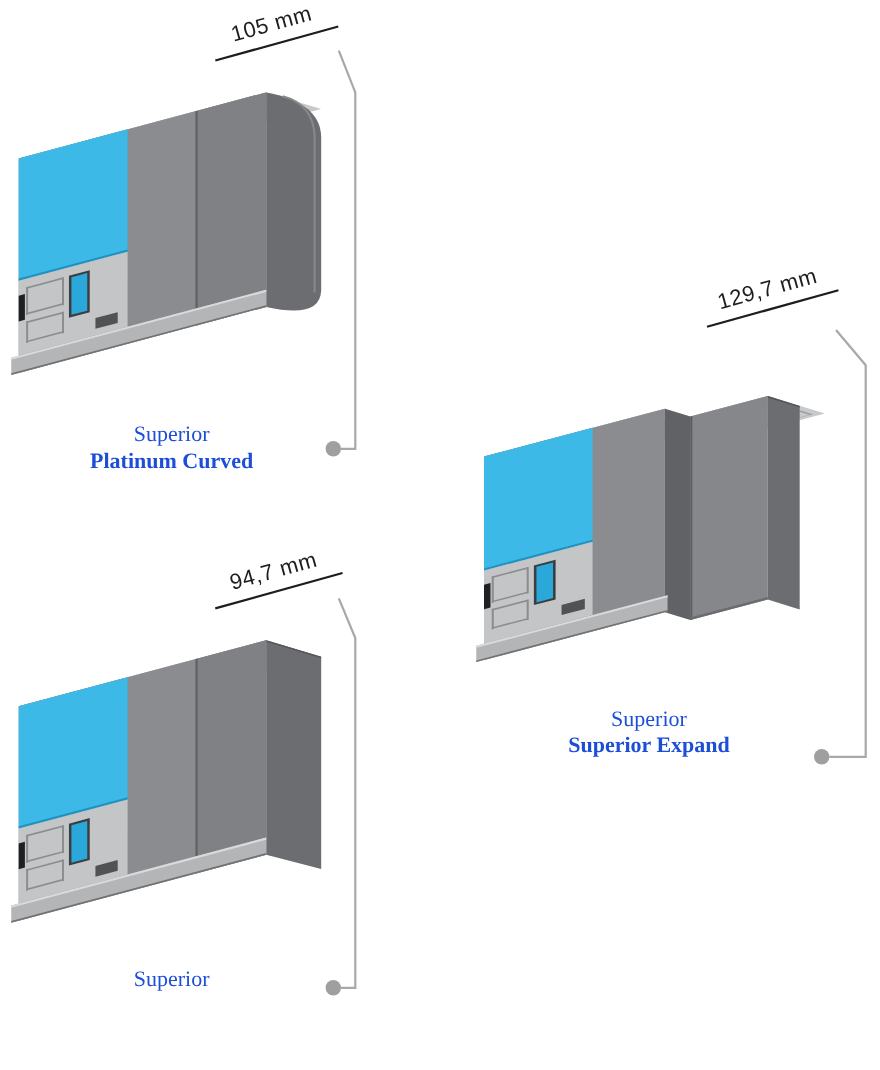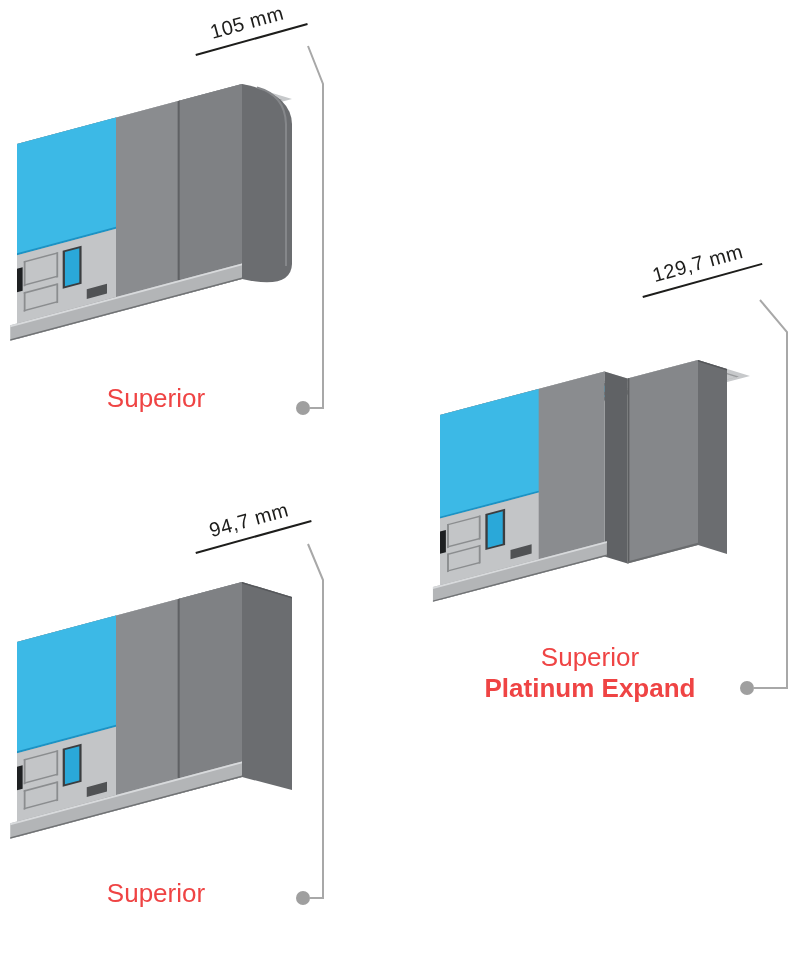--- a/index.html
+++ b/index.html
@@ -21,23 +21,24 @@
     color: #1d1d1b;
     border-bottom: 2.5px solid #1d1d1b;
     padding: 0 4px 5px 4px;
     transform: rotate(-15.5deg);
     transform-origin: left bottom;
     white-space: nowrap;
   }
   .product-label {
     position: absolute;
     text-align: center;
-    font-size: 26px;
+    font-size: 20px;
     line-height: 1.2;
-    color: #ef4444;
+    color: #1d4ed8;
+    font-family: Liberation Serif, serif;
   }
   .product-label .brand { font-weight: 400; }
   .product-label .model { font-weight: 700; }
   .profile-svg { position: absolute; }
   .connector-overlay {
     position: absolute;
     left: 0; top: 0;
     width: 800px; height: 973px;
     pointer-events: none;
   }
@@ -107,20 +108,21 @@
       <rect x="0" y="64" width="2.5" height="12" fill="#1e2022"></rect>
       <rect x="31" y="84" width="9" height="5" fill="#505254"></rect>
       <rect x="-3" y="92" width="103" height="8" fill="#b3b5b7"></rect>
       <rect x="-3" y="92" width="103" height="1" fill="#d8dadc"></rect>
       <rect x="-3" y="99.2" width="103" height="0.8" fill="#707274"></rect>
     </g>
   </svg>
 
   <div class="product-label" style="left:0px; top:383px; width:312px;">
     <div class="brand">Superior</div>
+    <div class="model">Platinum Curved</div>
   </div>
 
   <div class="dim-label" style="left:643px; top:268px; width:116px;">129,7 mm</div>
 
   <svg class="profile-svg" style="left:420px; top:300px;" width="350" height="340" viewBox="0 0 350 340">
 
     <g transform="matrix(2.35,-0.62,0.52,0.16,20,115)">
       <rect x="0" y="0" width="70" height="100" fill="#c7c9cb"></rect>
       <rect x="0" y="0" width="42" height="100" fill="#72d6f3"></rect>
       <rect x="42" y="3" width="3.5" height="94" fill="#2e3032"></rect>
@@ -174,21 +176,21 @@
       <rect x="0" y="63" width="2.5" height="12" fill="#1e2022"></rect>
       <rect x="30" y="83" width="9" height="5" fill="#505254"></rect>
       <rect x="-3" y="92" width="74" height="8" fill="#b3b5b7"></rect>
       <rect x="-3" y="92" width="74" height="1" fill="#d8dadc"></rect>
       <rect x="-3" y="99.2" width="74" height="0.8" fill="#707274"></rect>
     </g>
   </svg>
 
   <div class="product-label" style="left:420px; top:642px; width:340px;">
     <div class="brand">Superior</div>
-    <div class="model">Platinum Expand</div>
+    <div class="model">Superior Expand</div>
   </div>
 
   <div class="dim-label" style="left:196px; top:524px; width:112px;">94,7 mm</div>
 
   <svg class="profile-svg" style="left:2px; top:532px;" width="310" height="335" viewBox="0 0 310 335">
 
     <g transform="matrix(2.25,-0.6,0.5,0.15,15,110)">
       <rect x="0" y="0" width="100" height="100" fill="#c7c9cb"></rect>
       <rect x="0" y="0" width="44" height="100" fill="#72d6f3"></rect>
       <rect x="44" y="3" width="3.5" height="94" fill="#2e3032"></rect>

